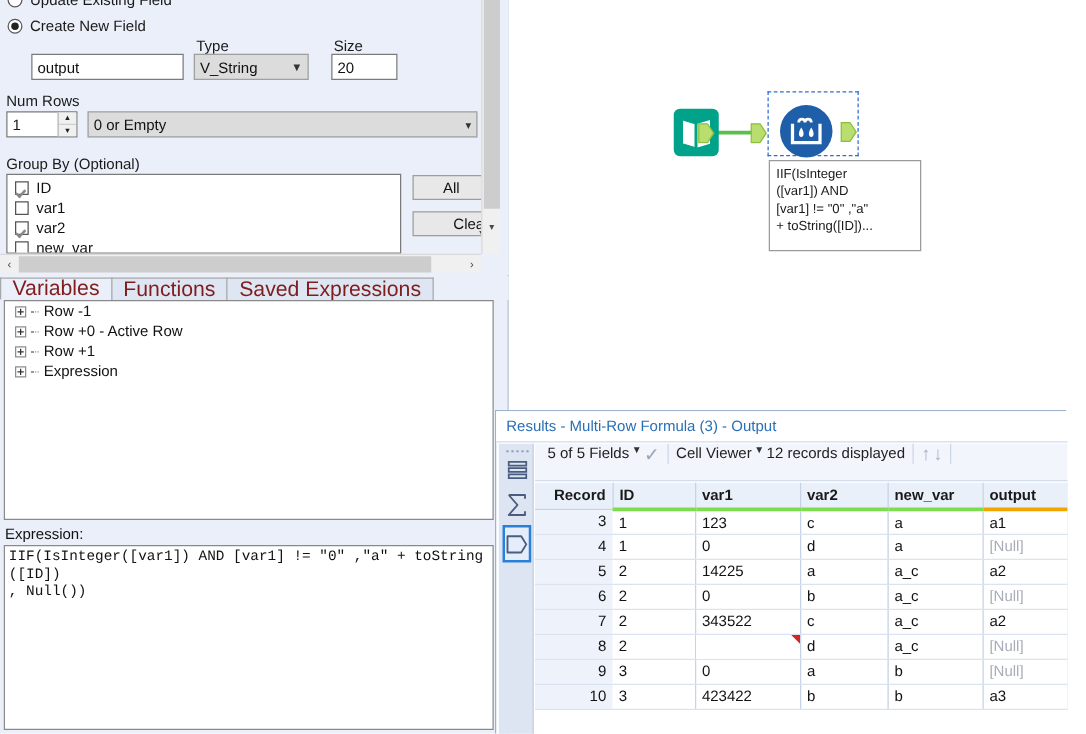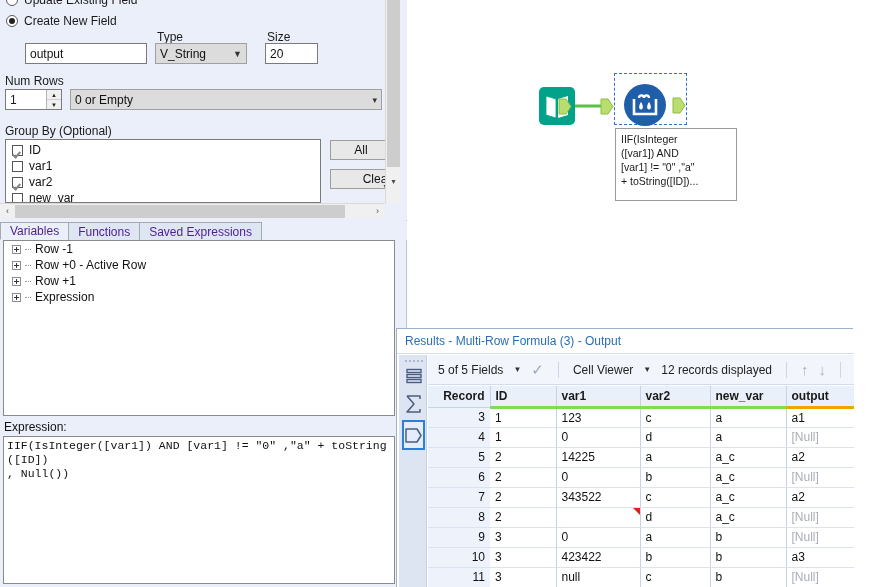--- a/index.html
+++ b/index.html
@@ -109,21 +109,21 @@
   .hscroll .track { flex: 1; height: 15px; position: relative; }
   .hscroll .thumb { position: absolute; top: 1px; height: 13px; background: #cdcdcd; }
 
   
   #tabs {
     position: absolute; left: 0; top: 221px; width: 407px; height: 19px;
     display: flex; align-items: flex-end;
     background: #eaeff9;
   }
   .tab {
-    height: 18px; padding: 0 9px; font-size: 12px; color: #4c1d95;
+    height: 18px; padding: 0 9px; font-size: 17px; color: #7f1d1d;
     display: flex; align-items: center;
     border: 1px solid #a9a9a9; border-bottom: none;
     background: #dfe6f3; margin-right: -1px;
   }
   .tab.active { background: #eaeff9; border-bottom: 1px solid #eaeff9; }
 
   #tree-box {
     position: absolute; left: 3px; top: 240px; width: 392px; height: 176px;
     background: #fff; border: 1px solid #8a8a8a; overflow: hidden;
   }
@@ -192,22 +192,22 @@
   }
   .rail-grip i { width: 2px; height: 2px; background: #9aa8c0; display: block; border-radius: 50%; }
   .rail-icon {
     position: absolute; left: 3px; width: 23px; height: 25px;
     display: flex; align-items: center; justify-content: center;
   }
   .rail-icon.sel { border: 2px solid #2a80d8; background: #e5edfa; }
 
   #toolbar {
     position: absolute; left: 31px; top: 26px; width: 426px; height: 30px;
-    background: #f2f6fc; display: flex; align-items: center;
-    padding-left: 10px; gap: 10px;
+    background: #f2f6fc; display: flex; 
+    padding-left: 10px; gap: 2px;
     border-bottom: 1px solid #d2dcec;
   }
   .tb-text { font-size: 12px; color: #222; white-space: nowrap; }
   .tb-caret { font-size: 8px; color: #333; }
   .tb-sep { width: 1px; height: 16px; background: #ccd6e6; margin: 0 4px; }
   .tb-check { color: #9aa6b8; font-size: 15px; }
   .tb-arrow { color: #a9b2c1; font-size: 15px; }
 
   #grid {
     position: absolute; left: 31px; top: 57px; width: 426px; height: 202px;
@@ -545,25 +545,17 @@
               <td class="null">[Null]</td>
             </tr>
             <tr>
               <td class="rec">10</td>
               <td class="val">3</td>
               <td class="val">423422</td>
               <td class="val">b</td>
               <td class="val">b</td>
               <td class="val">a3</td>
             </tr>
-            <tr>
-              <td class="rec">11</td>
-              <td class="val">3</td>
-              <td class="val">null</td>
-              <td class="val">c</td>
-              <td class="val">b</td>
-              <td class="null">[Null]</td>
-            </tr>
           </tbody>
       </table>
     </div>
   </div>
 </div>
 
 </body></html>

